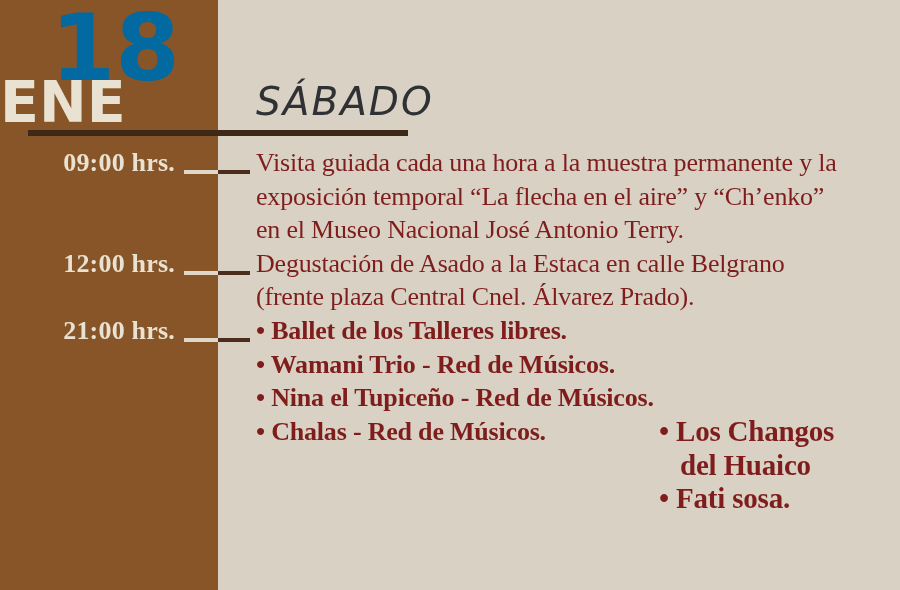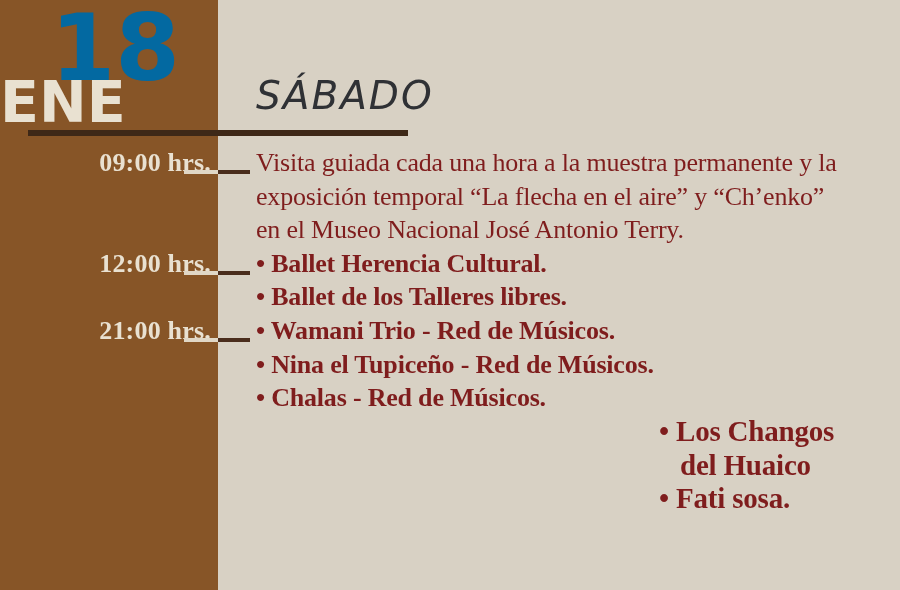--- a/index.html
+++ b/index.html
@@ -40,21 +40,21 @@
     font-family: "DejaVu Sans", sans-serif;
     font-weight: bold;
     font-size: 57px;
     line-height: 1;
     letter-spacing: 0px;
     color: #e9e1d1;
   }
 
   .weekday {
     position: absolute;
-    left: 256px; top: 76px;
+    left: 256px; top: 82px;
     font-family: "DejaVu Sans", sans-serif;
     font-style: italic;
     font-weight: normal;
     font-size: 39px;
     line-height: 1;
     letter-spacing: 2px;
     color: #2f3135;
   }
 
   .divider {
@@ -67,21 +67,20 @@
   .time-label {
     position: absolute;
     left: 0;
     width: 175px;
     text-align: right;
     font-weight: bold;
     font-size: 26px;
     line-height: 33.6px;
     color: #e9e1d1;
     letter-spacing: 0.2px;
-    padding-left: 36px;
   }
   .time-0 { top: 146px; }
   .time-1 { top: 247px; }
   .time-2 { top: 314px; }
 
   .connector {
     position: absolute;
     left: 184px;
     height: 4px;
     font-size: 0;
@@ -164,23 +163,24 @@
 
   <div class="time-label time-2">21:00 hrs.</div>
   <div class="connector connector-2">
     <span class="seg-light"></span><span class="seg-dark"></span>
   </div>
 
   <div class="content">
     <p>Visita guiada cada una hora a la muestra permanente y la
 exposición temporal “La flecha en el aire” y “Ch’enko”
 en el Museo Nacional José Antonio Terry.</p>
+    <p>Degustación de Asado a la Estaca en calle Belgrano
+(frente plaza Central Cnel. Álvarez Prado).</p>
 
     <ul class="performers">
-      <li><span class="blt">• </span><span>Ballet Herencia Cultural.</span></li>
       <li><span class="blt">• </span><span>Ballet de los Talleres libres.</span></li>
       <li><span class="blt">• </span><span>Wamani Trio - Red de Músicos.</span></li>
       <li><span class="blt">• </span><span>Nina el Tupiceño - Red de Músicos.</span></li>
       <li><span class="blt">• </span><span>Chalas - Red de Músicos.</span></li>
     </ul>
   </div>
 
   <ul class="performers performers-right">
     <li><span class="blt">• </span><span>Los Changos
 del Huaico</span></li>

